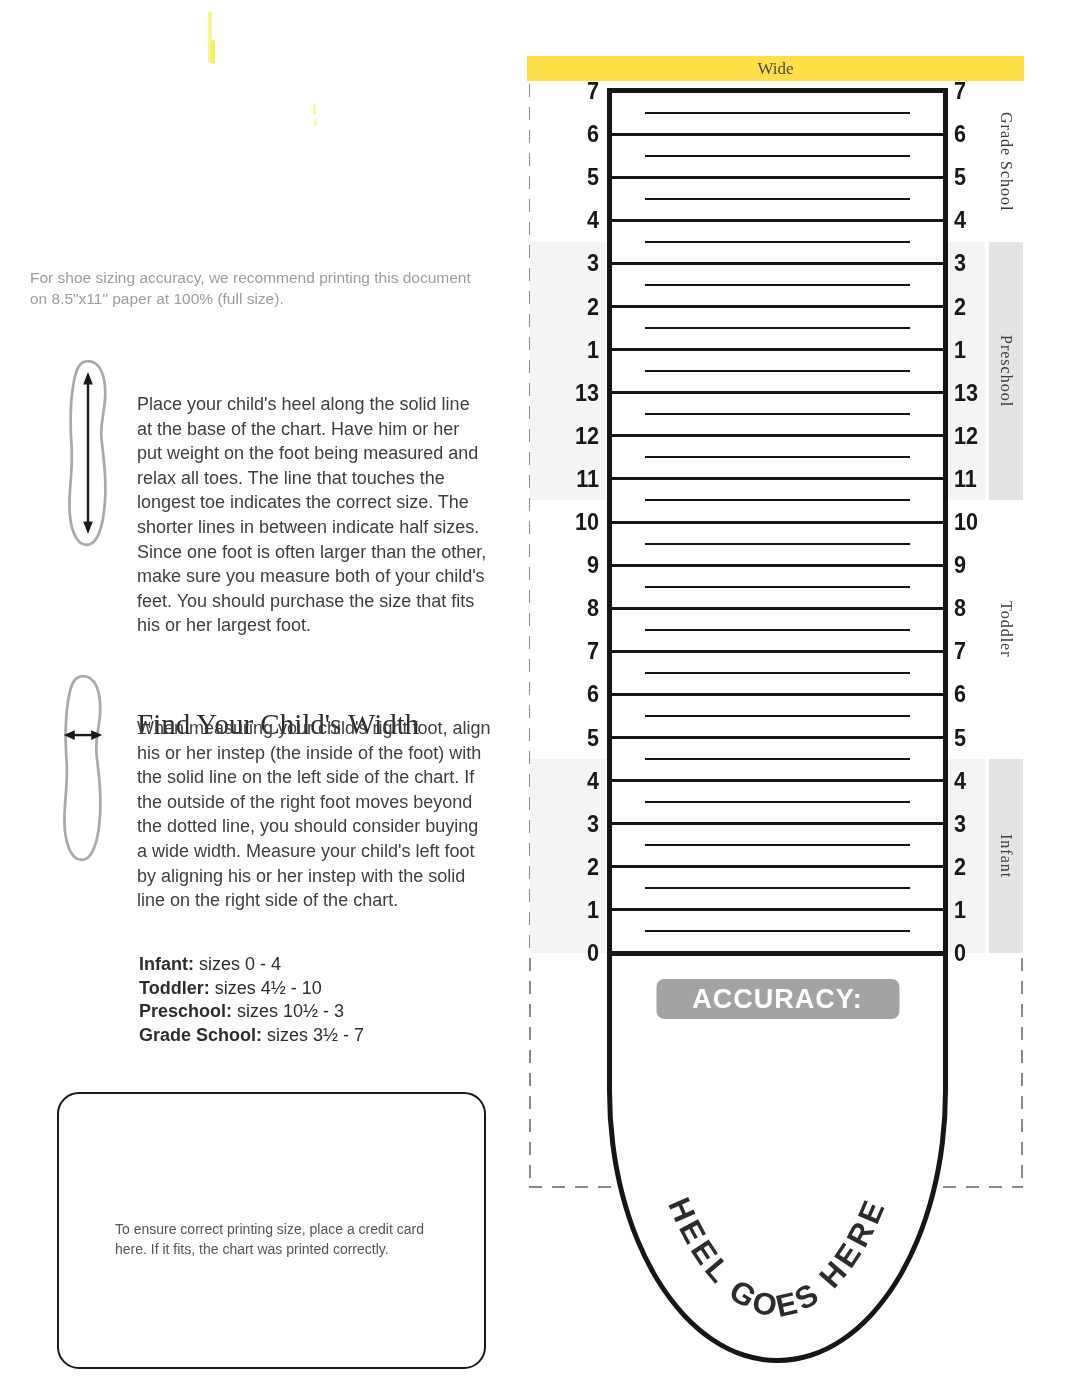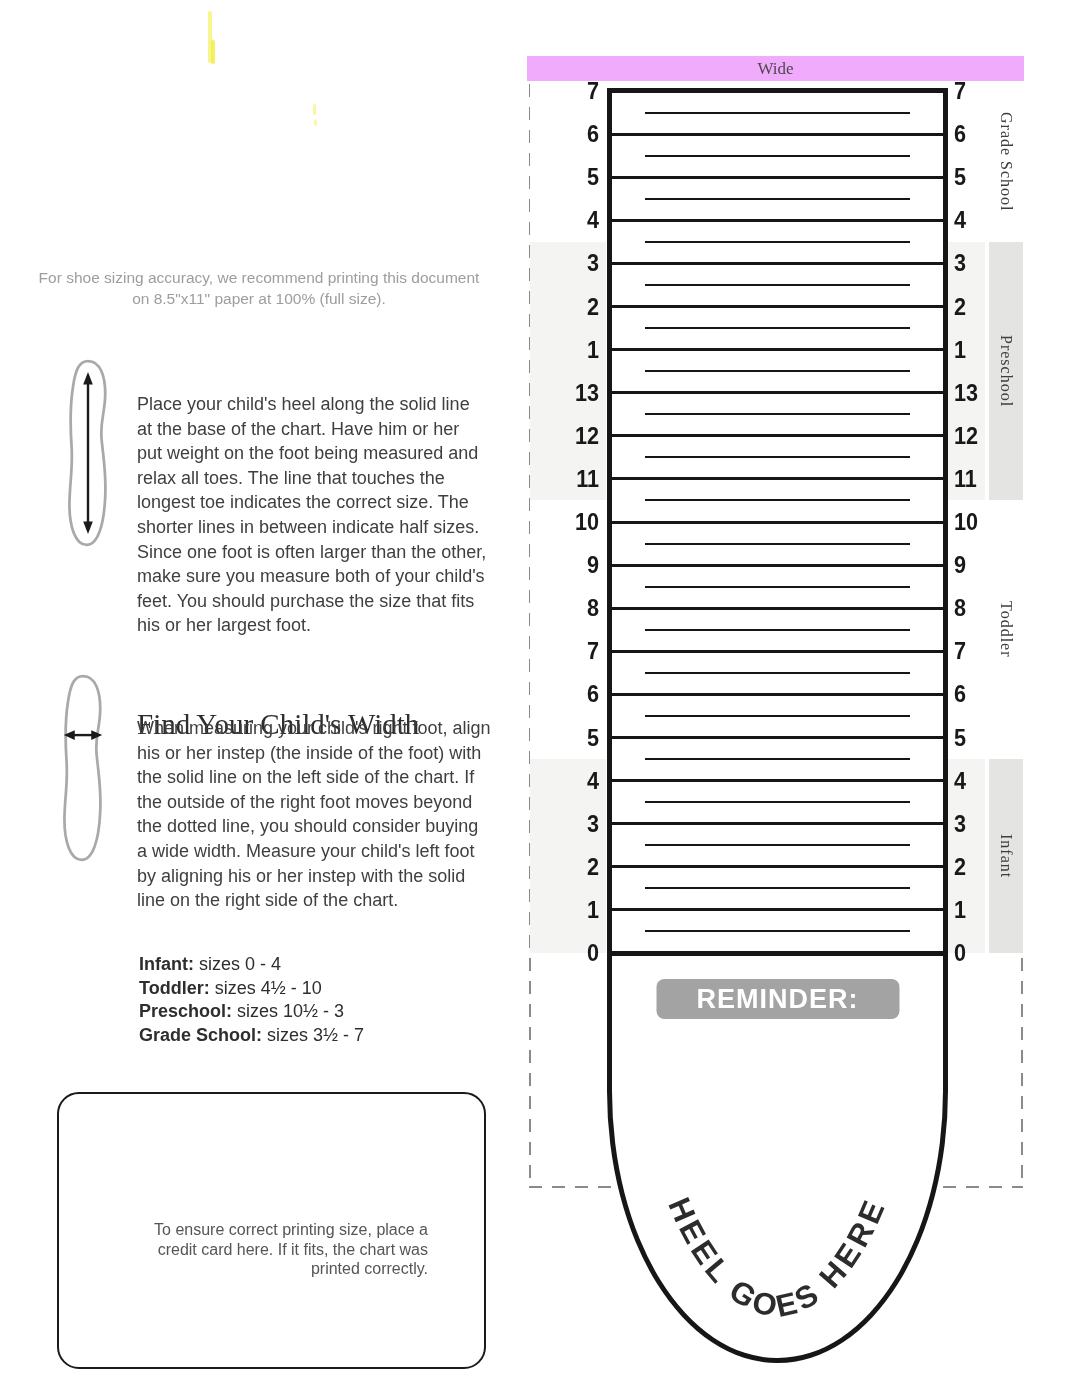--- a/index.html
+++ b/index.html
@@ -2,34 +2,34 @@
 <html><head>
 <meta charset="utf-8">
 <style>
   html,body{margin:0;padding:0;background:#ffffff;}
   .page{position:relative;width:1080px;height:1398px;background:#ffffff;overflow:hidden;
         font-family:"Liberation Sans",sans-serif;}
   
   .title{position:absolute;left:28px;top:204px;width:494px;
          font-family:"Liberation Serif",serif;font-weight:400;font-size:36px;
          letter-spacing:2px;color:#414141;white-space:nowrap;}
-  .subtitle{position:absolute;left:30px;top:267px;width:458px;text-align:center;
+  .subtitle{position:absolute;left:30px;top:267px;width:458px;text-align:left;
             font-size:15.5px;line-height:21px;color:#9d9d9d;}
   .foot-icon{position:absolute;}
   .sec-heading{position:absolute;font-family:"Liberation Serif",serif;font-size:29px;
                color:#2d2d2d;font-weight:400;}
   .sec-body{position:absolute;font-size:18px;line-height:24.6px;color:#3f3f3f;}
   .ranges{position:absolute;left:139px;top:953px;font-size:18px;line-height:23.5px;color:#2e2e2e;}
   .ranges b{font-weight:700;}
   .acc-box{position:absolute;left:57px;top:1092px;width:425px;height:273px;
            border:2px solid #1a1a1a;border-radius:22px;background:#fff;}
   .acc-head{position:absolute;left:0;top:90px;width:100%;text-align:center;
             font-family:"Liberation Serif",serif;font-size:21px;letter-spacing:2px;color:#333;}
-  .acc-body{position:absolute;left:56px;top:126px;width:313px;text-align:right;
-            font-size:16px;line-height:19.5px;color:#555;}
+  .acc-body{position:absolute;left:56px;top:126px;width:313px;text-align:left;
+            font-size:14px;line-height:19.5px;color:#555;}
   
   .wide-bar{position:absolute;left:527px;top:56px;width:497px;height:25px;
             display:flex;align-items:center;justify-content:center;
             font-family:"Liberation Serif",serif;font-size:17px;color:#4a4a4a;}
   .dash-v{position:absolute;width:2px;
           background:repeating-linear-gradient(to bottom,#8a8a8a 0 13px,transparent 13px 23px);}
   .dash-h{position:absolute;height:2px;
           background:repeating-linear-gradient(to right,#8a8a8a 0 13px,transparent 13px 23px);}
   .rot-label{position:absolute;display:flex;align-items:center;justify-content:center;
              writing-mode:vertical-rl;font-family:"Liberation Serif",serif;font-size:16px;
@@ -87,21 +87,21 @@
     <div><b>Infant:</b><span> sizes 0 - 4</span></div>
     <div><b>Toddler:</b><span> sizes 4½ - 10</span></div>
     <div><b>Preschool:</b><span> sizes 10½ - 3</span></div>
     <div><b>Grade School:</b><span> sizes 3½ - 7</span></div>
   </div>
 
   <div class="acc-box">
     <div class="acc-body">To ensure correct printing size, place a credit card here. If it fits, the chart was printed correctly.</div>
   </div>
 
-  <div class="wide-bar" style="background: #f0abfc;">
+  <div class="wide-bar" style="background: #fde047;">
     <span>Wide</span>
   </div>
 
   <div class="dash-v" style="left:529px;top:84px;height:1104px;"></div>
   <div class="dash-v" style="left:1021px;top:84px;height:1104px;"></div>
   <div class="dash-h" style="left:529px;top:1186px;width:494px;"></div>
 
   <div id="chart-layer">
       <div style="left: 530px; top: 82px; width: 76px; height: 159.85px; background: rgb(255, 255, 255); position: absolute;"></div>
       <div style="left: 948px; top: 82px; width: 37px; height: 159.85px; background: rgb(255, 255, 255); position: absolute;"></div>
@@ -196,21 +196,21 @@
         <div class="sline" style="left: 33px; right: 33px; height: 2px; top: 535.75px; background: rgb(22, 22, 22);"></div>
         <div class="sline" style="left: 33px; right: 33px; height: 2px; top: 578.85px; background: rgb(22, 22, 22);"></div>
         <div class="sline" style="left: 33px; right: 33px; height: 2px; top: 621.95px; background: rgb(22, 22, 22);"></div>
         <div class="sline" style="left: 33px; right: 33px; height: 2px; top: 665.05px; background: rgb(22, 22, 22);"></div>
         <div class="sline" style="left: 33px; right: 33px; height: 2px; top: 708.15px; background: rgb(22, 22, 22);"></div>
         <div class="sline" style="left: 33px; right: 33px; height: 2px; top: 751.25px; background: rgb(22, 22, 22);"></div>
         <div class="sline" style="left: 33px; right: 33px; height: 2px; top: 794.35px; background: rgb(22, 22, 22);"></div>
         <div class="sline" style="left: 33px; right: 33px; height: 2px; top: 837.45px; background: rgb(22, 22, 22);"></div>
       </div>
     <div class="badge" id="reminder-badge" style="background: rgb(163, 163, 163); color: rgb(255, 255, 255);">
-      <span>REMINDER:</span>
+      <span>ACCURACY:</span>
     </div>
     <svg class="heel-svg" width="331" height="330" viewBox="0 0 331 330">
       <defs>
         <path id="heelArc" d="M 28 35 C 33 168 96 288 165 288 C 234 288 297 168 303 35" fill="none"></path>
       </defs>
       <text id="heel-text" font-family="Liberation Sans, sans-serif" font-weight="700" font-size="31" letter-spacing="4" fill="#2c2c2c">
         <textPath href="#heelArc" startOffset="50%" text-anchor="middle">HEEL GOES HERE</textPath>
       </text>
     </svg>
   </div>

